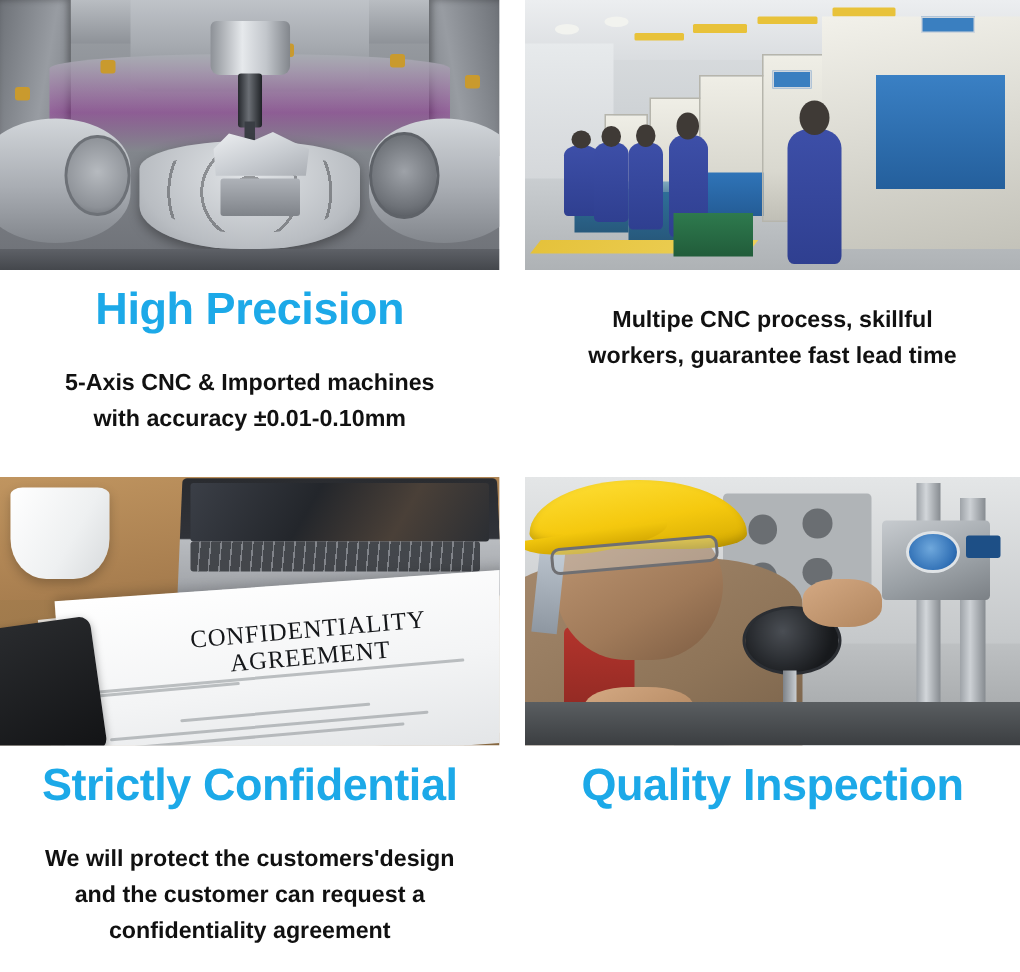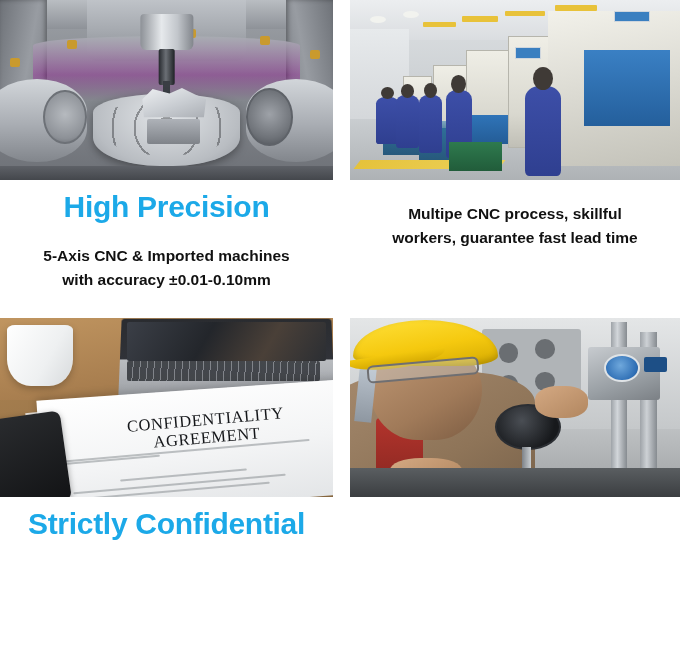--- a/index.html
+++ b/index.html
@@ -372,20 +372,26 @@
       <div class="stem"></div>
       <div class="hand" style="left:56%;top:38%"></div>
       <div class="hand" style="left:12%;top:78%;width:22%;height:16%"></div>
       <div class="gage"></div>
       <div class="bench"></div>
     </div>
   </div>
 
   <div class="cell">
     <div class="heading">Strictly Confidential</div>
+    <div class="body-txt center">
+      <div>We will protect the customers'design</div>
+      <div>and the customer can request a</div>
+      <div>confidentiality agreement</div>
+    </div>
   </div>
 
   <div class="cell"></div>
 
   <div class="cell">
+    <div class="heading">Quality Inspection</div>
   </div>
 
 </div>
 
 </body></html>

